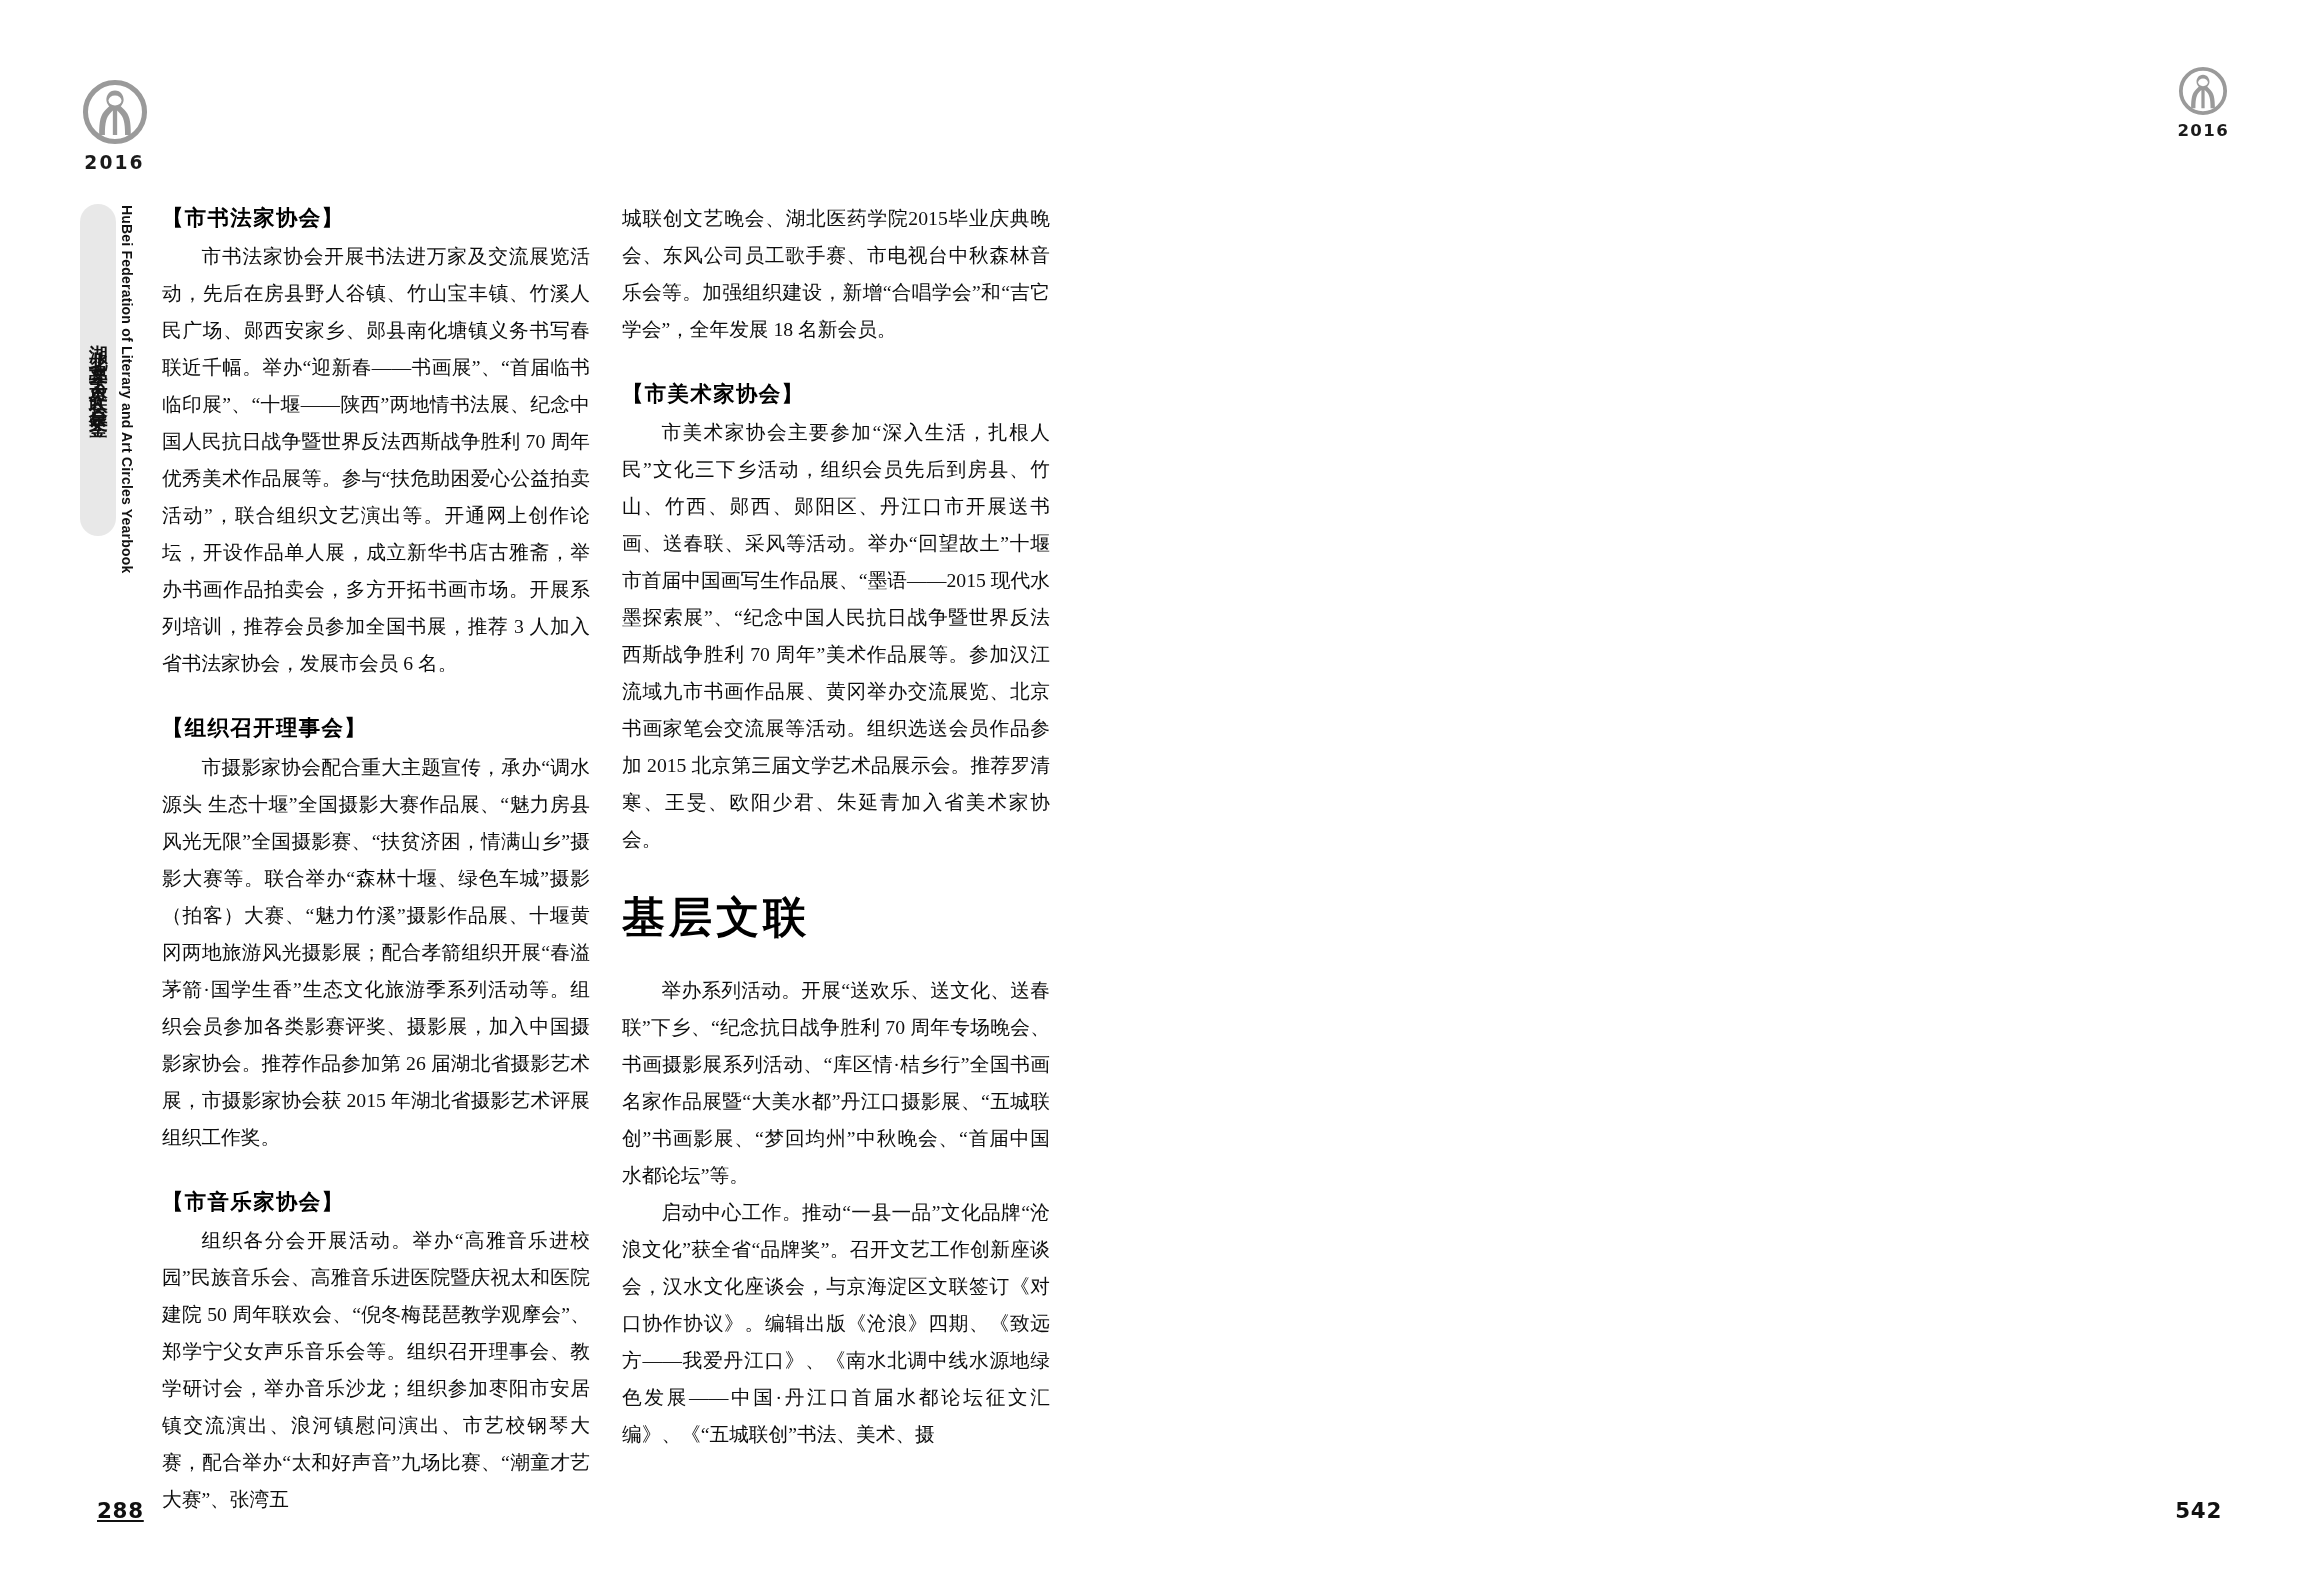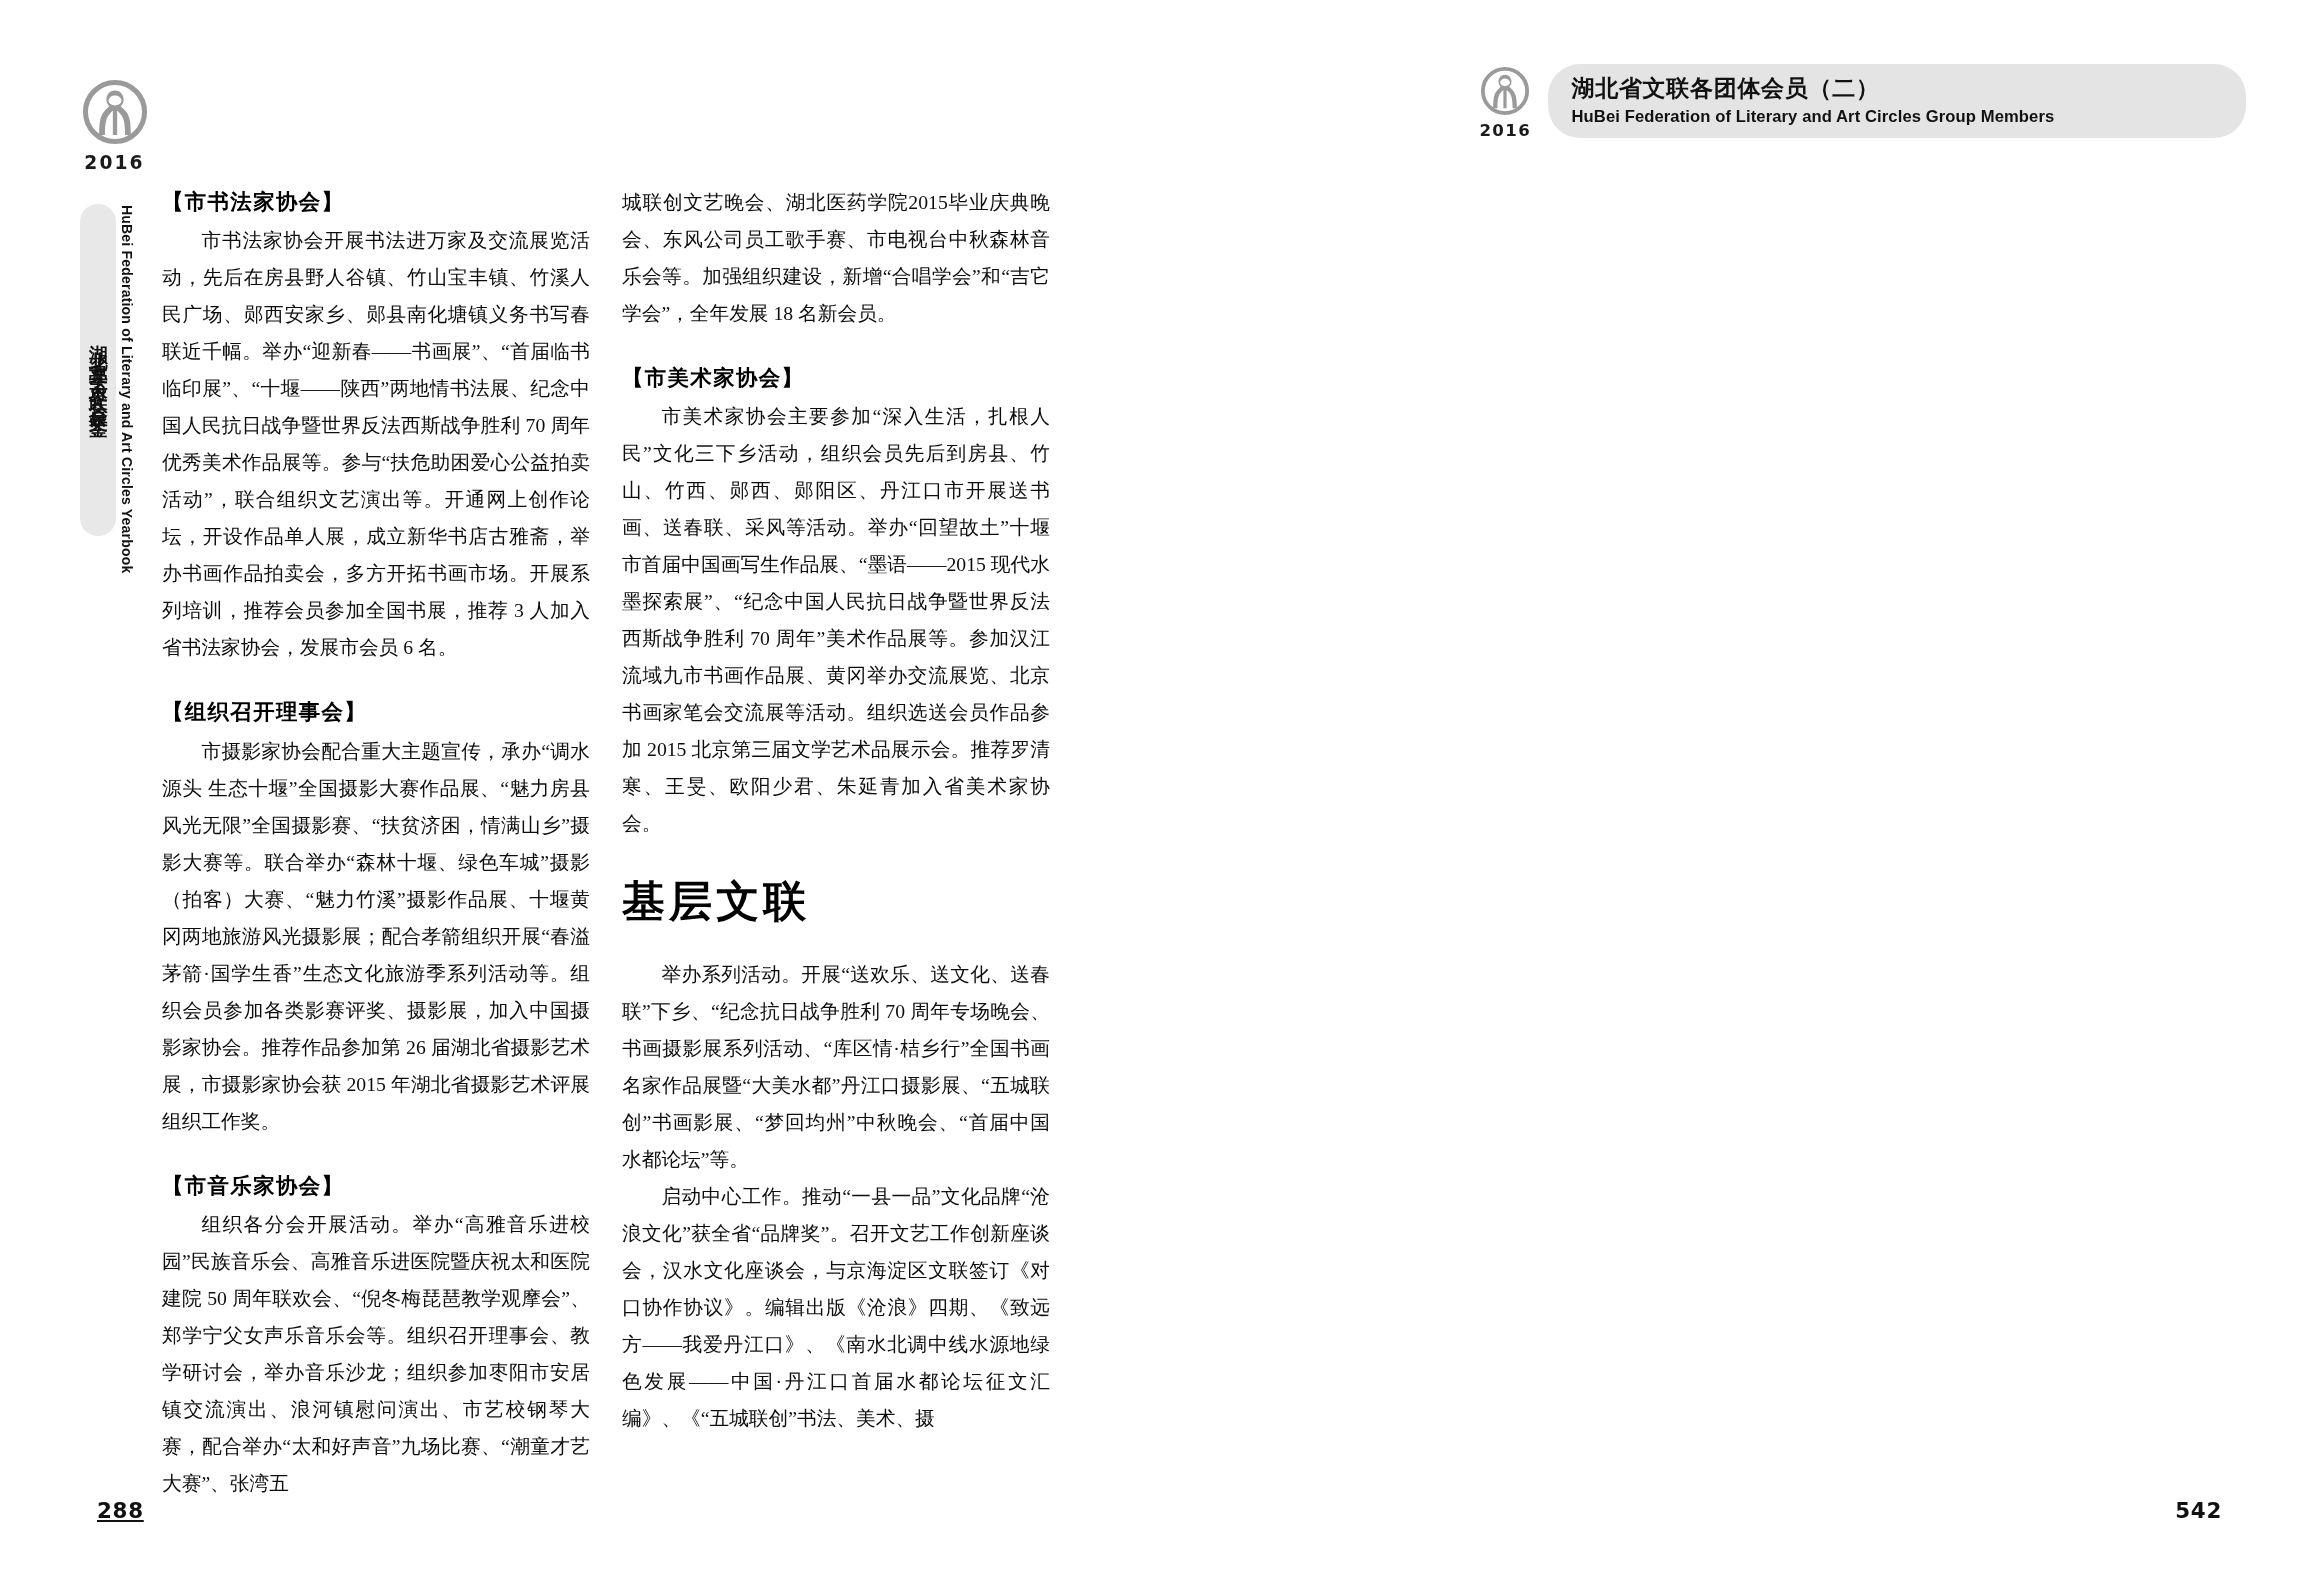--- a/index.html
+++ b/index.html
@@ -49,21 +49,21 @@
     background:#e4e4e4;border-radius:32px;padding:12.4px 23.5px 11px 23.5px;
     min-width:698px;box-sizing:border-box;
   }
   .rheader-cn{font-family:"Liberation Serif","DejaVu Serif",serif;font-weight:bold;
               font-size:23px;color:#111;letter-spacing:0.7px;line-height:1.15;}
   .rheader-en{font-family:"Liberation Sans","DejaVu Sans",sans-serif;font-weight:bold;
               font-size:16.6px;color:#111;letter-spacing:0.1px;margin-top:4.1px;}
 
   
   .col{
-    position:absolute;top:184px;width:428px;
+    position:absolute;top:200px;width:428px;
     font-size:19.7px;line-height:37px;color:#0d0d0d;
     text-align:justify;text-justify:inter-character;
   }
   .c1{left:162px;}
   .c2{left:622px;}
 
   .sec-title{
     font-family:"Liberation Serif","DejaVu Serif",serif;
     font-weight:bold;font-size:21.4px;line-height:37px;
     letter-spacing:1.4px;color:#000;margin:0 0 1.4px 0;
@@ -131,23 +131,19 @@
 
     <div class="rheader">
       <div class="rheader-logo">
         <svg viewBox="0 0 100 100">
           <circle cx="50" cy="50" r="41" fill="none" stroke="#9a9a9a" stroke-width="7"></circle>
           <path d="M50 20 C42 20 38 27 38 33 C38 38 42 42 42 42 L37 47 C30 54 28 62 28 82 L36 82 C36 64 38 57 44 51 L47 48 L47 82 L53 82 L53 48 L56 51 C62 57 64 64 64 82 L72 82 C72 62 70 54 63 47 L58 42 C58 42 62 38 62 33 C62 27 58 20 50 20 Z" fill="#9a9a9a"></path>
           <ellipse cx="50" cy="34" rx="9" ry="7" fill="#ffffff"></ellipse>
         </svg>
         <div class="rheader-year">2016</div>
       </div>
-      <div class="rheader-bar">
-        <div class="rheader-cn">湖北省文联各团体会员（二）</div>
-        <div class="rheader-en">HuBei Federation of Literary and Art Circles Group Members</div>
-      </div>
     </div>
 
     <div class="pageno r">542</div>
   </div>
 
 </div>
 
 
 </body></html>

